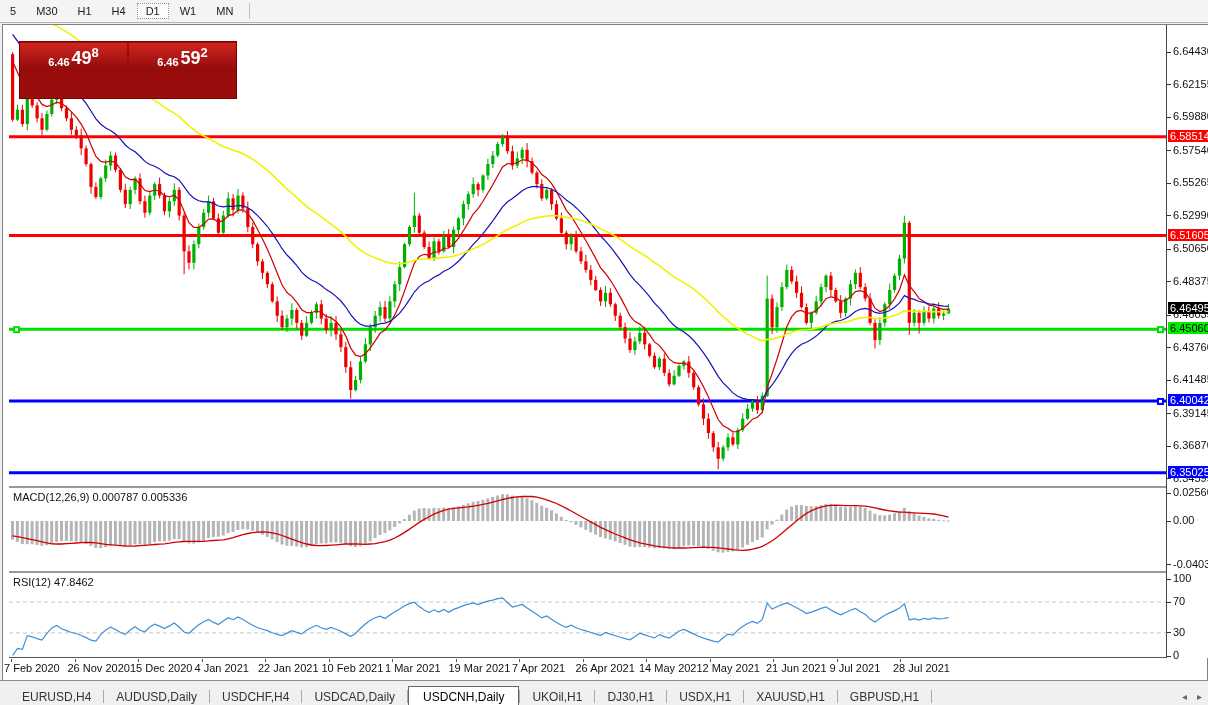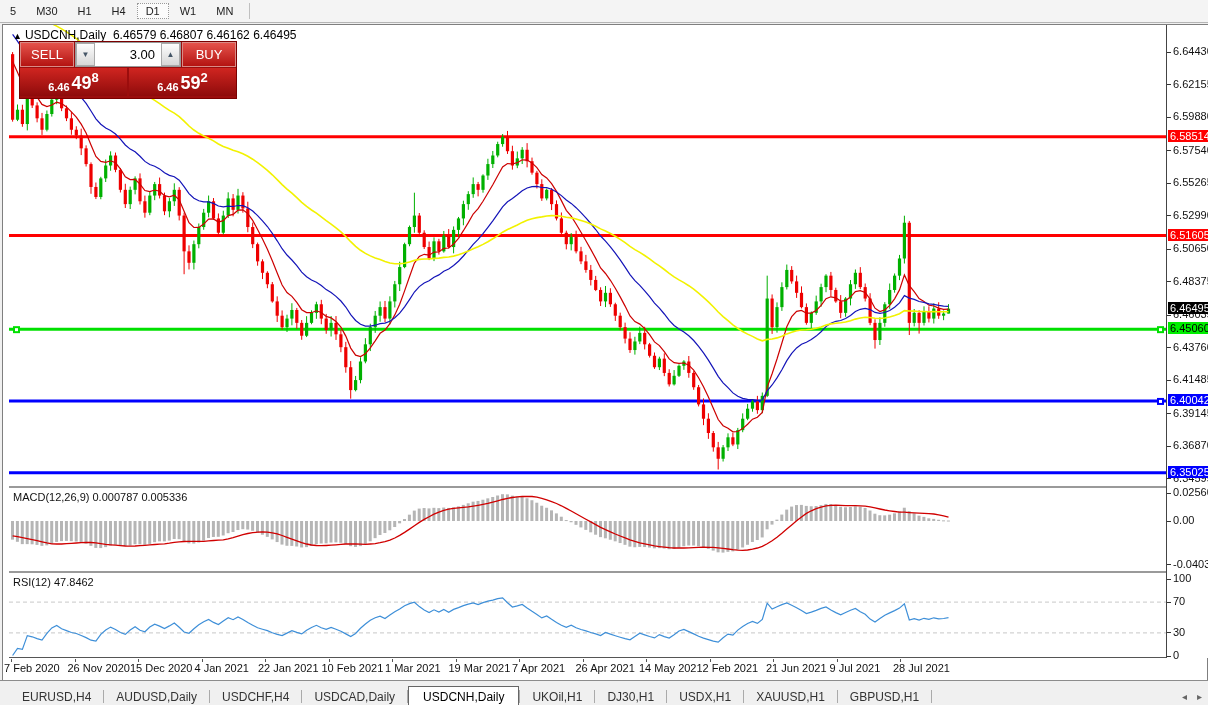--- a/index.html
+++ b/index.html
@@ -62,38 +62,22 @@
       <div class="tf-item">H1</div>
       <div class="tf-item">H4</div>
       <div class="tf-item active">D1</div>
       <div class="tf-item">W1</div>
       <div class="tf-item">MN</div>
       <div class="tb-sep"></div>
     </div>
 
   <div id="chart-window">
     <div id="plot-area">
-      <div id="chart-title">
-        <span class="tri">▲</span><span>USDCNH,Daily</span>&nbsp;
-        <span>6.46579</span>
-        <span>6.46807</span>
-        <span>6.46162</span>
-        <span>6.46495</span>
-      </div>
 
       <div id="trade-panel">
-        <div id="tp-top">
-          <div class="tp-btn">SELL</div>
-          <div id="tp-spin">
-            <div class="spin-btn">▼</div>
-            <div id="vol-box">3.00</div>
-            <div class="spin-btn">▲</div>
-          </div>
-          <div class="tp-btn">BUY</div>
-        </div>
         <div id="tp-bottom">
           <div class="tp-tile">
             <span class="tile-small">6.46</span>
             <span class="tile-big">49</span>
             <span class="tile-sup">8</span>
           </div>
           <div class="tp-tile">
             <span class="tile-small">6.46</span>
             <span class="tile-big">59</span>
             <span class="tile-sup">2</span>
@@ -730,21 +714,21 @@
           <div class="d-label" style="left: 376px;">1 Mar 2021</div>
           <div class="d-tick" style="left: 446.5px;"></div>
           <div class="d-label" style="left: 439.5px;">19 Mar 2021</div>
           <div class="d-tick" style="left: 510px;"></div>
           <div class="d-label" style="left: 503px;">7 Apr 2021</div>
           <div class="d-tick" style="left: 573.5px;"></div>
           <div class="d-label" style="left: 566.5px;">26 Apr 2021</div>
           <div class="d-tick" style="left: 637px;"></div>
           <div class="d-label" style="left: 630px;">14 May 2021</div>
           <div class="d-tick" style="left: 700.5px;"></div>
-          <div class="d-label" style="left: 693.5px;">2 Feb 2021</div>
+          <div class="d-label" style="left: 693.5px;">2 May 2021</div>
           <div class="d-tick" style="left: 764px;"></div>
           <div class="d-label" style="left: 757px;">21 Jun 2021</div>
           <div class="d-tick" style="left: 827.5px;"></div>
           <div class="d-label" style="left: 820.5px;">9 Jul 2021</div>
           <div class="d-tick" style="left: 891px;"></div>
           <div class="d-label" style="left: 884px;">28 Jul 2021</div>
         </div>
     </div>
 
     <div id="price-scale">

